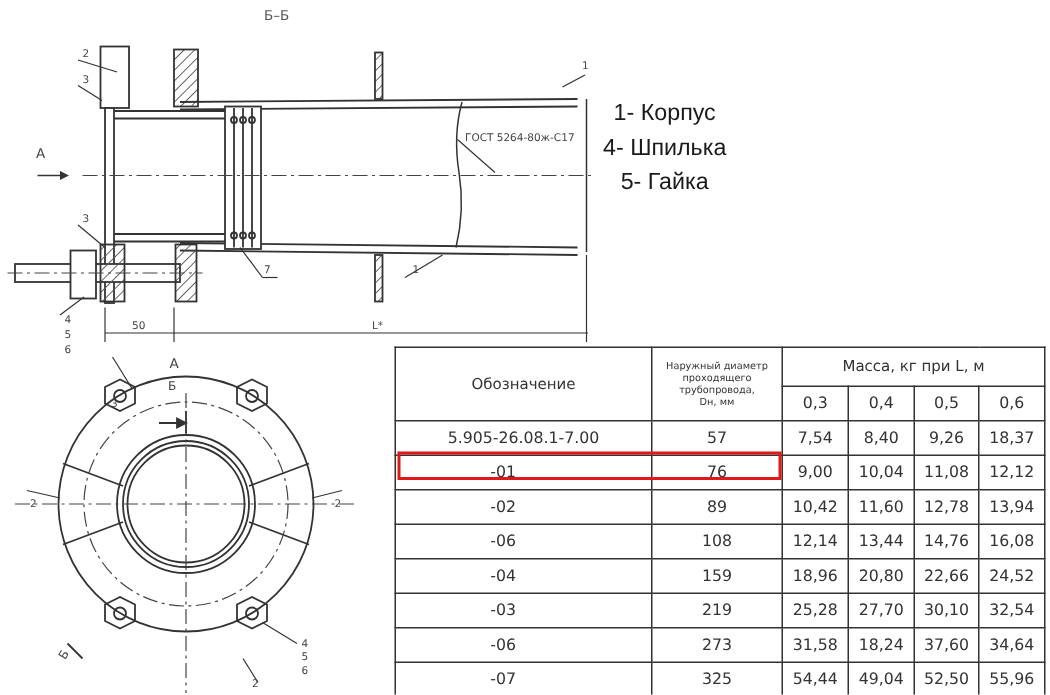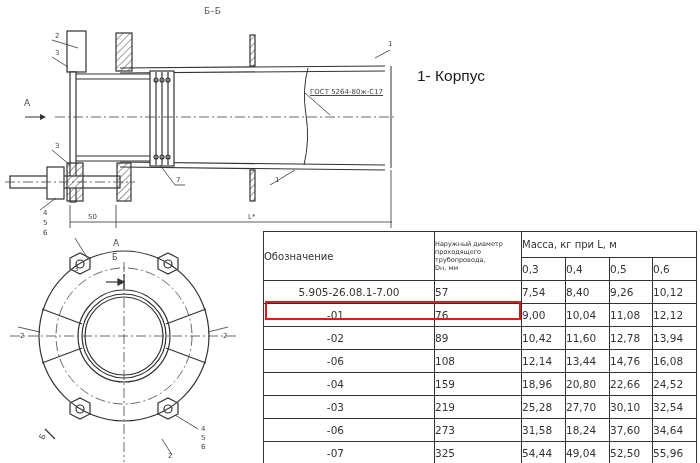--- a/index.html
+++ b/index.html
@@ -1,21 +1,21 @@
 <!DOCTYPE html>
 <html><head>
 <meta charset="utf-8">
 <style>
   html, body { margin:0; padding:0; background:#ffffff; }
   body { width:700px; height:463px; position:relative; overflow:hidden; font-family:"DejaVu Sans", sans-serif; color:#222; }
   .abs { position:absolute; }
-  .legend { position:absolute; left:417px; top:64px; font-family:"Liberation Sans", sans-serif; font-size:15.5px; line-height:23.2px; color:#1a1a1a;text-align:center; }
+  .legend { position:absolute; left:402px; top:64px; font-family:"Liberation Sans", sans-serif; font-size:15.5px; line-height:23.2px; color:#1a1a1a;text-align:center; }
   .legend div { white-space:nowrap; }
   table.spec { position:absolute; left:263px; top:231px; border-collapse:collapse; font-family:"DejaVu Sans", sans-serif; color:#333; }
-  table.spec td { border:1.5px solid #333; font-size:10.5px; padding:0; height:22px; }
+  table.spec td { border:1.5px solid #333; text-align:center; font-size:10.5px; padding:0; height:22px; }
   table.spec td.hdr { font-size:10px; }
   table.spec td.tiny { font-size:6.5px; line-height:8px; }
   table.spec td.des { text-align:right; padding-right:90px;margin-top:39px; }
   table.spec td.des.first { text-align:center; padding-right:0; }
   .hl { position:absolute; left:265px; top:301px; width:256px; height:19px; border:2px solid #e01818; box-sizing:border-box; }
 </style>
 </head>
 <body>
 
 <svg class="abs" style="left:0;top:0" width="415" height="232" viewBox="0 0 415 232">
@@ -84,23 +84,23 @@
 
   <g stroke="#444" stroke-width="0.8" stroke-dasharray="10,3,2,3" fill="none">
     <line x1="55" y1="117" x2="395" y2="117"></line>
     <line x1="5" y1="182" x2="135" y2="182"></line>
   </g>
 
   <line x1="25" y1="117" x2="40" y2="117" stroke="#333" stroke-width="1"></line>
   <polygon points="40,114 46,117 40,120" fill="#333"></polygon>
 </svg>
 
-<div class="abs" style="left:204px;top:6px;font-size:9px;color:#555">Б–Б</div>
+<div class="abs" style="left:176px;top:6px;font-size:9px;color:#555">Б–Б</div>
 <div class="abs" style="left:24px;top:98px;font-size:9px;color:#444">А</div>
-<div class="abs" style="left:310px;top:88px;font-size:7px;color:#444;text-decoration:underline">ГОСТ 5264-80ж-С17</div>
+<div class="abs" style="left:310px;top:88px;font-size:7px;color:#444;">ГОСТ 5264-80ж-С17</div>
 <div class="abs" style="left:88px;top:213px;font-size:7px;color:#444">50</div>
 <div class="abs" style="left:248px;top:213px;font-size:7px;color:#444">L*</div>
 <div class="abs" style="left:55px;top:32px;font-size:7px;color:#444">2</div>
 <div class="abs" style="left:55px;top:49px;font-size:7px;color:#444">3</div>
 <div class="abs" style="left:55px;top:142px;font-size:7px;color:#444">3</div>
 <div class="abs" style="left:43px;top:209px;font-size:7px;color:#444">4</div>
 <div class="abs" style="left:43px;top:219px;font-size:7px;color:#444">5</div>
 <div class="abs" style="left:43px;top:229px;font-size:7px;color:#444">6</div>
 <div class="abs" style="left:176px;top:176px;font-size:7px;color:#444">7</div>
 <div class="abs" style="left:388px;top:40px;font-size:7px;color:#444">1</div>
@@ -150,20 +150,22 @@
 <div class="abs" style="left:74px;top:265px;font-size:7px;color:#444">3</div>
 <div class="abs" style="left:20px;top:332px;font-size:7px;color:#444">2</div>
 <div class="abs" style="left:223px;top:332px;font-size:7px;color:#444">2</div>
 <div class="abs" style="left:168px;top:452px;font-size:7px;color:#444">2</div>
 <div class="abs" style="left:201px;top:425px;font-size:7px;color:#444">4</div>
 <div class="abs" style="left:201px;top:434px;font-size:7px;color:#444">5</div>
 <div class="abs" style="left:201px;top:443px;font-size:7px;color:#444">6</div>
 
 <div class="legend">
   <div>1- Корпус</div>
+  <div>4- Шпилька</div>
+  <div>5- Гайка</div>
 </div>
 
 <table class="spec">
   <colgroup>
     <col style="width:171px">
       <col style="width:87px">
       <col style="width:44px">
       <col style="width:44px">
       <col style="width:43px">
       <col style="width:44px">
@@ -184,21 +186,21 @@
     <td>0,4</td>
     <td>0,5</td>
     <td>0,6</td>
   </tr>
   <tr>
     <td class="des first">5.905-26.08.1-7.00</td>
     <td>57</td>
     <td>7,54</td>
     <td>8,40</td>
     <td>9,26</td>
-    <td>10,12</td>
+    <td>18,37</td>
   </tr>
   <tr>
     <td class="des">-01</td>
     <td>76</td>
     <td>9,00</td>
     <td>10,04</td>
     <td>11,08</td>
     <td>12,12</td>
   </tr>
   <tr>

